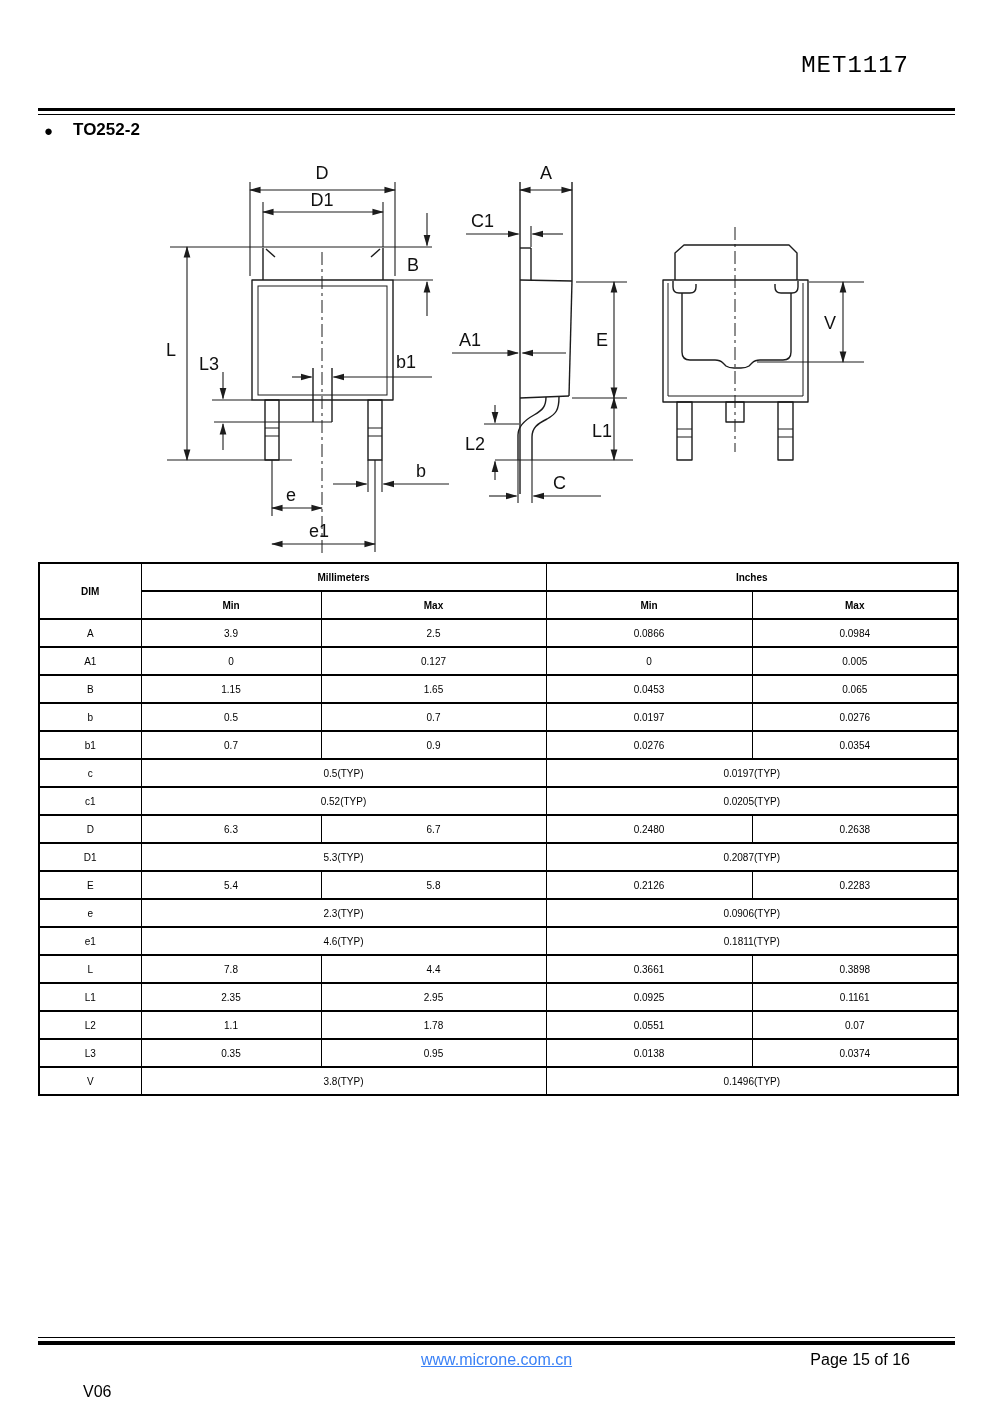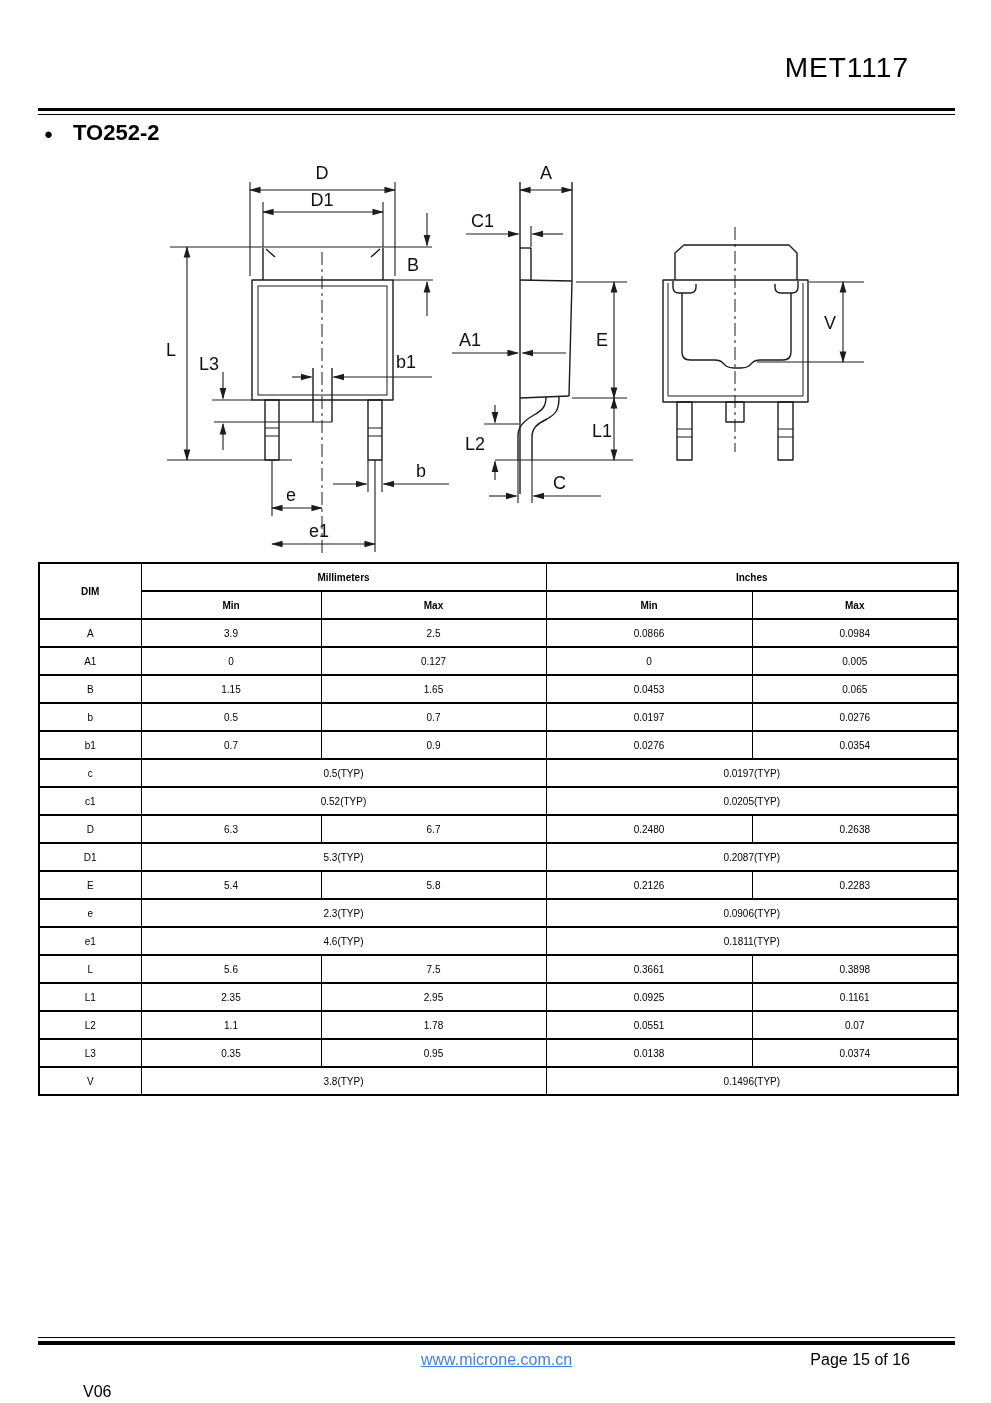--- a/index.html
+++ b/index.html
@@ -1,29 +1,29 @@
 <!DOCTYPE html>
 <html><head>
 <meta charset="utf-8">
 <style>
   html,body{margin:0;padding:0;background:#888;}
   .page{position:relative;width:991px;height:1403px;background:#fff;overflow:hidden;
         font-family:"Liberation Sans",sans-serif;color:#000;}
   
   .logo{position:absolute;left:62px;top:24px;width:110px;height:88px;}
-  .doc-title{position:absolute;top:52px;right:82px;font-size:28px;letter-spacing:1px;color:#000;}
+  .doc-title{position:absolute;top:52px;right:82px;font-size:24px;letter-spacing:1px;color:#000;font-family:Liberation Mono, monospace;}
   .rule{position:absolute;left:38px;width:917px;background:#000;}
   .rule-top-a{top:108px;height:3px;}
   .rule-top-b{top:114px;height:1px;}
   .rule-bot-a{top:1337px;height:1px;}
   .rule-bot-b{top:1341px;height:4px;}
   
   .sect{position:absolute;left:44px;top:120px;display:flex;align-items:center;}
   .bullet{font-size:15px;line-height:15px;margin-right:20px;}
-  .sect-title{font-size:22px;font-weight:bold;}
+  .sect-title{font-size:17px;font-weight:bold;}
   
   .drawing{position:absolute;left:0;top:145px;}
   .ol{stroke:#1c1c1c;stroke-width:1.4;fill:none;stroke-linejoin:round;}
   .thin{stroke:#1c1c1c;stroke-width:1;fill:none;}
   .dim{stroke:#1c1c1c;stroke-width:1.1;fill:none;}
   .cl{stroke:#1c1c1c;stroke-width:1;fill:none;stroke-dasharray:13 4 3 4;}
   .lbl{font-size:18px;fill:#111;}
   
   .dim-table{position:absolute;left:38px;top:562px;width:919px;border-collapse:collapse;
              table-layout:fixed;font-size:10px;}
@@ -276,22 +276,22 @@
           <td colspan="2">2.3(TYP)</td>
           <td colspan="2">0.0906(TYP)</td>
         </tr>
       <tr>
           <td>e1</td>
           <td colspan="2">4.6(TYP)</td>
           <td colspan="2">0.1811(TYP)</td>
         </tr>
       <tr>
           <td>L</td>
-          <td>5.6</td>
-          <td>7.5</td>
+          <td>7.8</td>
+          <td>4.4</td>
           <td>0.3661</td>
           <td>0.3898</td>
         </tr>
       <tr>
           <td>L1</td>
           <td>2.35</td>
           <td>2.95</td>
           <td>0.0925</td>
           <td>0.1161</td>
         </tr>

